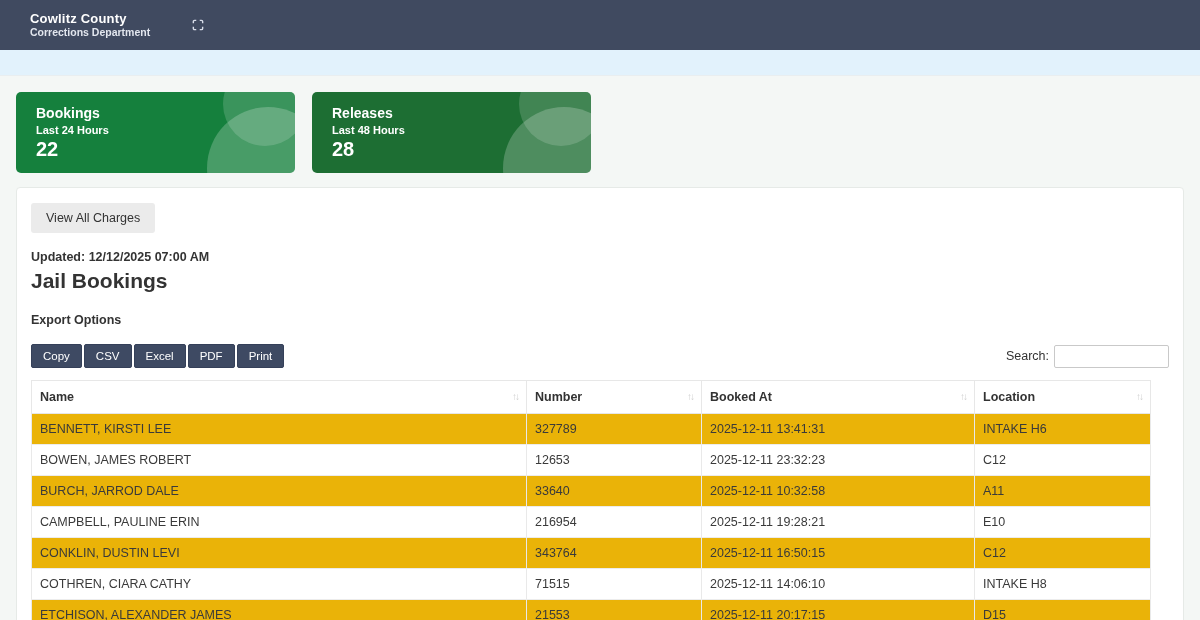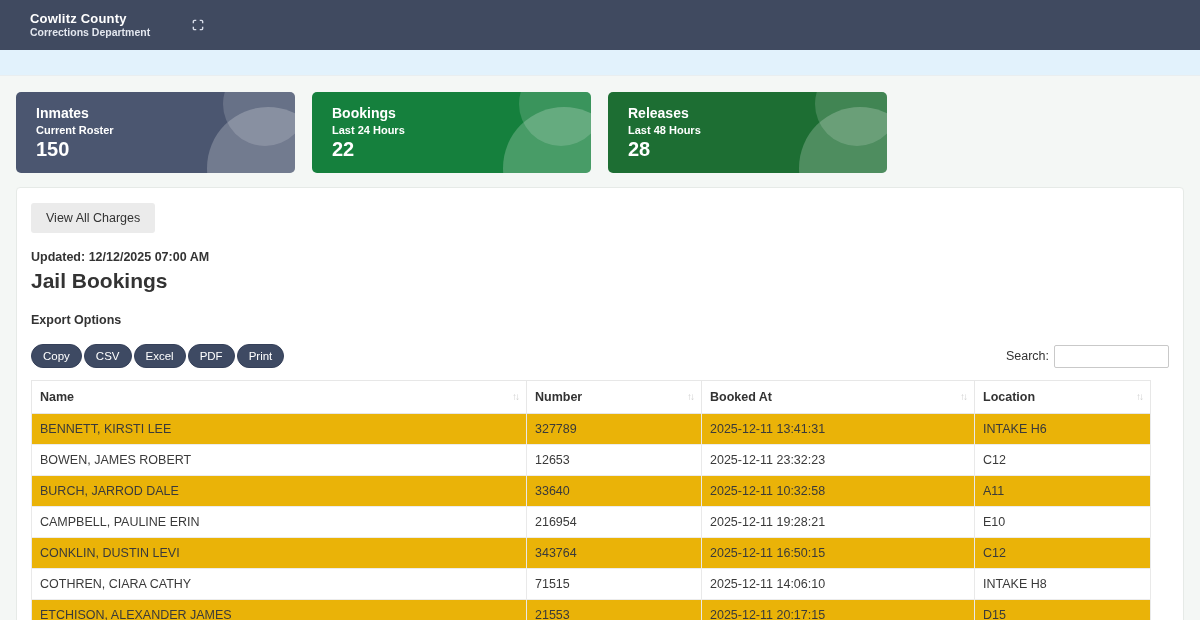--- a/index.html
+++ b/index.html
@@ -49,21 +49,21 @@
     background: #ebebeb; color: #333; border: none; border-radius: 3px;
     font-family: inherit; font-size: 12.5px; padding: 8px 15px; cursor: pointer;
   }
   .updated { margin-top: 17px; font-size: 12.5px; font-weight: bold; color: #333; }
   .panel-title { margin-top: 5px; font-size: 21px; font-weight: bold; color: #333; }
   .export-label { margin-top: 20px; font-size: 12.5px; font-weight: bold; }
 
   .toolbar { display: flex; justify-content: space-between; align-items: center; margin-top: 17px; }
   .export-group { display: flex; gap: 2px; }
   .export-btn {
-    background: #3e4a63; color: #fff; border: 1px solid #354059; border-radius: 12px;
+    background: #3e4a63; color: #fff; border: 1px solid #354059; border-radius: 2px;
     font-family: inherit; font-size: 11.5px; padding: 5px 11px; cursor: pointer;
   }
   .search-wrap { display: flex; align-items: center; font-size: 12.5px; color: #333; }
   .search-wrap input {
     width: 115px; height: 23px; margin-left: 5px;
     border: 1px solid #c9c9c9; border-radius: 2px; font-family: inherit; font-size: 12px; padding: 0 4px;
   }
 
   
   table.bookings {
@@ -96,27 +96,20 @@
   <div class="nav-fullscreen">
     <svg viewBox="0 0 24 24">
       <path d="M4 9 V6 a2 2 0 0 1 2-2 h3 M15 4 h3 a2 2 0 0 1 2 2 v3 M20 15 v3 a2 2 0 0 1 -2 2 h-3 M9 20 H6 a2 2 0 0 1 -2-2 v-3"></path>
     </svg>
   </div>
 </div>
 
 <div class="substrip"></div>
 
 <div class="stats">
-  <div class="stat-card" style="background: rgb(75, 86, 112);">
-    <div class="stat-circle small"></div>
-    <div class="stat-circle big"></div>
-    <div class="stat-title">Inmates</div>
-    <div class="stat-sub">Current Roster</div>
-    <div class="stat-value">150</div>
-  </div>
   <div class="stat-card" style="background: #15803d;">
     <div class="stat-circle small"></div>
     <div class="stat-circle big"></div>
     <div class="stat-title">Bookings</div>
     <div class="stat-sub">Last 24 Hours</div>
     <div class="stat-value">22</div>
   </div>
   <div class="stat-card" style="background: rgb(29, 110, 51);">
     <div class="stat-circle small"></div>
     <div class="stat-circle big"></div>

